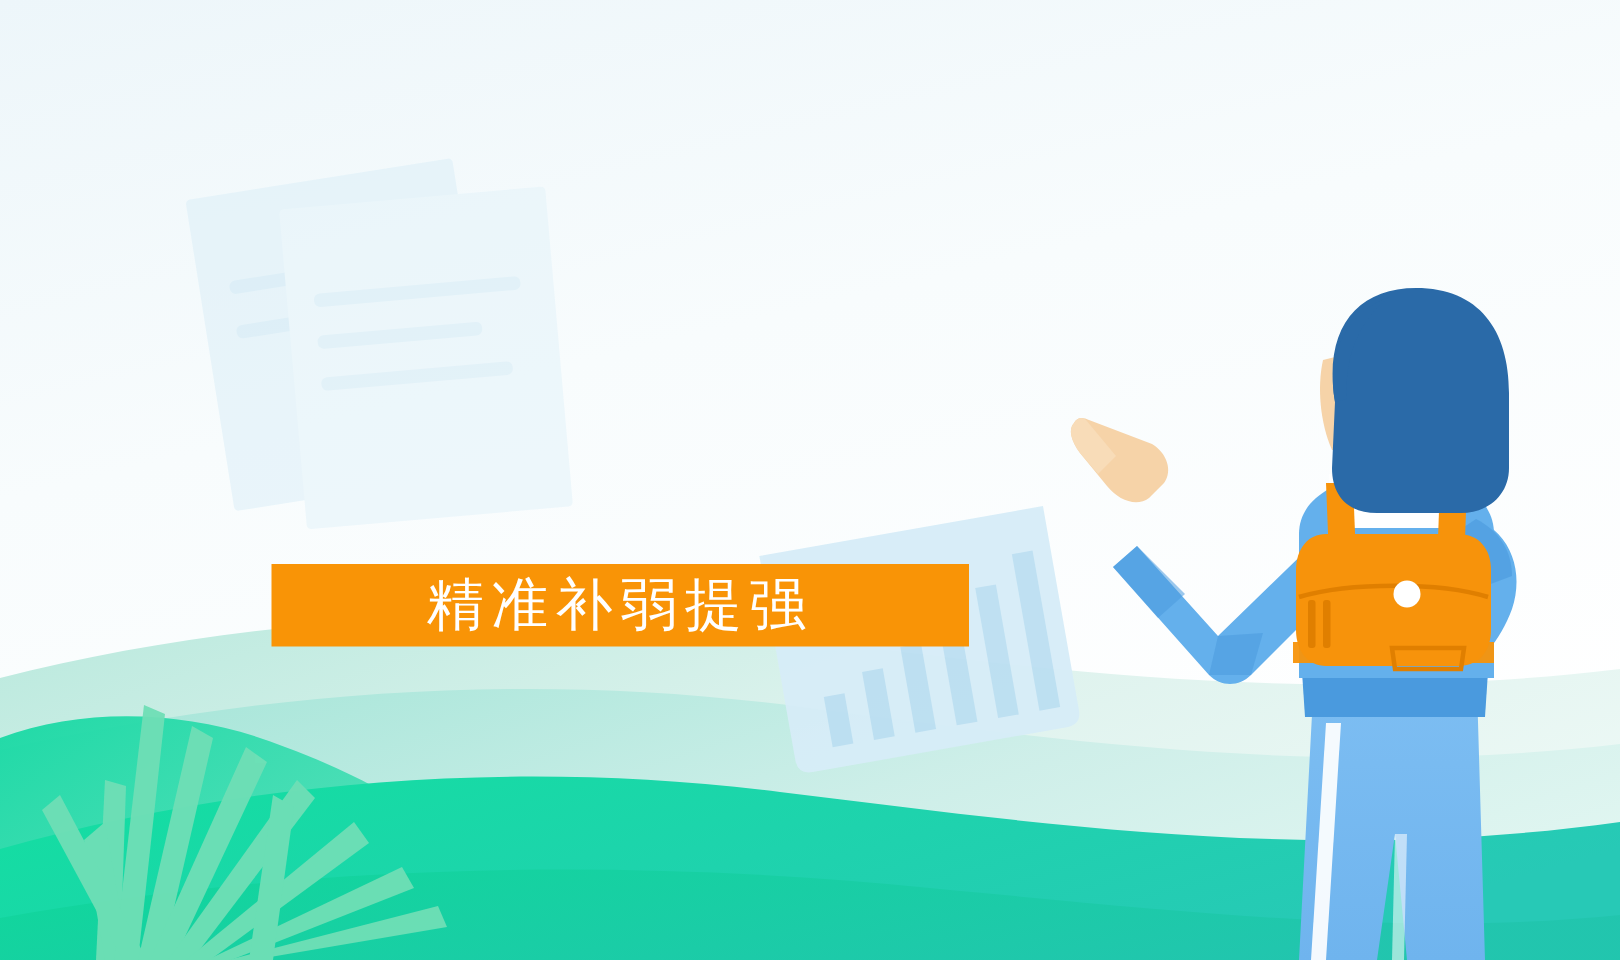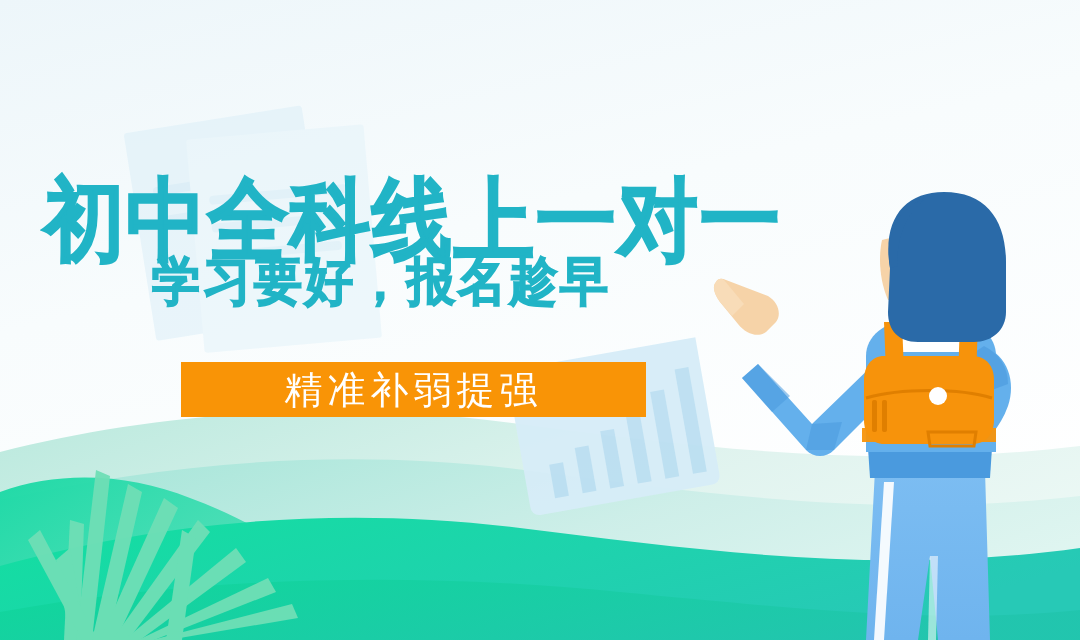--- a/index.html
+++ b/index.html
@@ -41,21 +41,21 @@
     font-weight:bold;
     letter-spacing:3px;
     color:#21b4c6;
     white-space:nowrap;
     -webkit-text-stroke:1.5px #21b4c6;
     transform:scaleY(1.08);
     transform-origin:left top;
   }
   .ribbon{
     position:absolute;
-    left:181px;top:362px;
+    left:181px;top:376px;
     width:465px;height:55px;
     background:#f99406;
     display:flex;align-items:center;justify-content:center;
     z-index:30;
   }
   .ribbon-text{
     color:#ffffff;
     font-size:38px;
     letter-spacing:5px;
     font-weight:400;
@@ -199,22 +199,18 @@
       <rect x="882" y="400" width="5" height="32" rx="2"></rect>
     </g>
     <path d="M928 432 L976 432 L974 446 L930 446 Z" fill="none" stroke="#e07f00" stroke-width="3"></path>
 
     <path d="M882 240 C878 258 880 282 888 300 L914 300 L914 232 Z" fill="#f6d3a8"></path>
 
     <path d="M890 268 C882 220 904 192 944 192 C986 192 1006 220 1006 262 L1006 312 C1006 330 992 342 974 342 L918 342 C898 342 888 330 888 312 Z" fill="#2a6aa8"></path>
     <path d="M890 268 C884 236 898 208 926 198 C906 214 896 238 898 266 Z" fill="#2a6aa8"></path>
   </svg>
 
-  <div class="textblock">
-    <h1 class="headline">初中全科线上一对一</h1>
-    <h2 class="subhead">学习要好，报名趁早</h2>
-  </div>
 
   <div class="ribbon">
     <span class="ribbon-text">精准补弱提强</span>
   </div>
 
 </div>
 
 </body></html>

